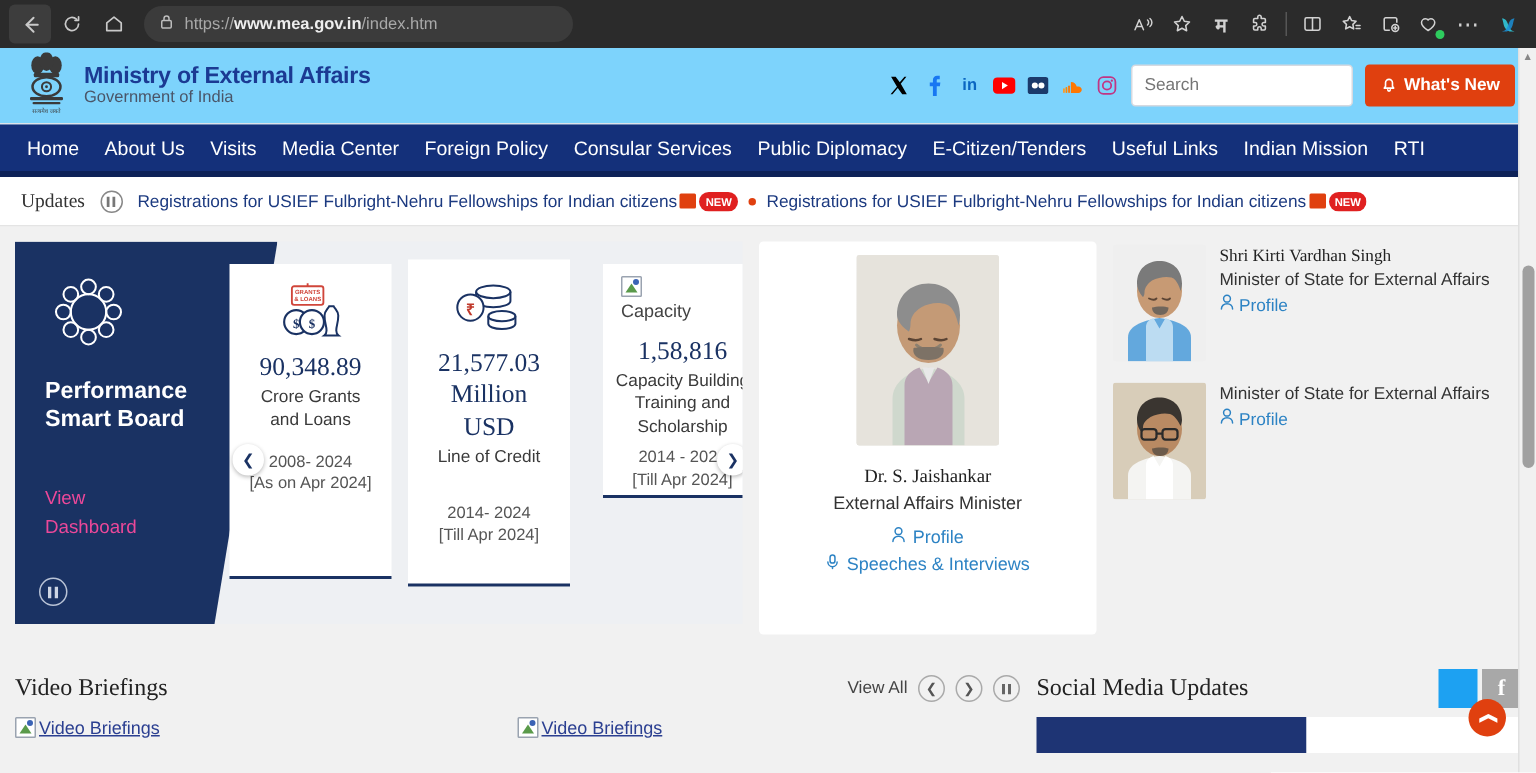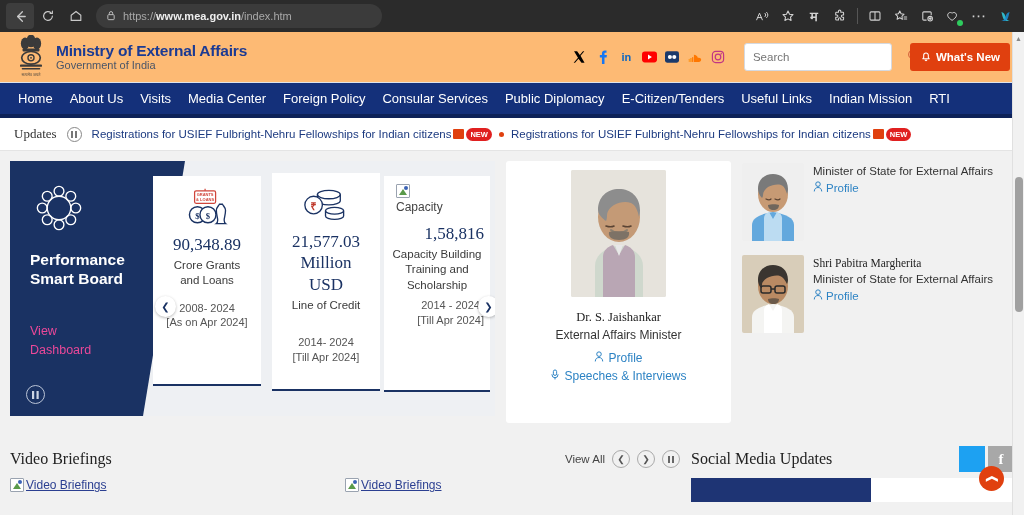--- a/index.html
+++ b/index.html
@@ -40,31 +40,31 @@
   .chrome-divider { width: 1px; height: 16px; background: #565656; margin: 0 4px; }
 
   
   #viewport {
     position: relative; width: 1024px; height: 483px;
     background: #f1f1f1; overflow: hidden;
   }
 
   
   #site-header {
-    height: 51px; background: #fdba74;
+    height: 51px; background: #7dd3fc;
     display: flex; align-items: center; padding: 0 14px;
     border-bottom: 1px solid #dfe3ea;
   }
   #emblem { width: 34px; height: 44px; flex: 0 0 auto; margin-right: 8px; }
   #brand-title {
     font-size: 15.5px; font-weight: bold; color: #1b3a93; letter-spacing: -0.2px;
     line-height: 1.15;
   }
   #brand-sub { font-size: 11px; color: #4a5568; line-height: 1.2; }
-  #header-right { margin-left: auto; display: flex; align-items: center; gap: 18px; }
+  #header-right { margin-left: auto; display: flex; align-items: center; gap: 8px; }
   #social-icons { display: flex; align-items: center; gap: 8px; }
   .soc { width: 15px; height: 15px; display: flex; align-items: center; justify-content: center; }
   #search-box {
     width: 148px; height: 28px; border: 1px solid #d5d9e0; border-radius: 3px;
     display: flex; align-items: center; padding: 0 8px; background: #fff;
   }
   #search-input {
     border: none; outline: none; flex: 1; font-size: 11.5px; color: #555;
     font-family: "Liberation Sans", sans-serif; background: transparent;
   }
@@ -139,21 +139,21 @@
     border: 1.3px solid #b9c3d6; border-radius: 50%;
     display: flex; align-items: center; justify-content: center;
   }
   .stat-card {
     position: absolute; background: #ffffff; border-bottom: 2.5px solid #1a3263;
     display: flex; flex-direction: column; align-items: center;
     padding: 9px 6px 0; text-align: center;
   }
   #stat-card-0 { left: 143px; top: 15px; width: 108px; height: 210px; }
   #stat-card-1 { left: 262px; top: 12px; width: 108px; height: 218px; }
-  #stat-card-2 { left: 374px; top: 15px; width: 106px; height: 216px; align-items: flex-end; }
+  #stat-card-2 { left: 392px; top: 15px; width: 106px; height: 156px; }
   .stat-icon { height: 47px; display: flex; align-items: center; justify-content: center; }
   .stat-value {
     font-family: "Liberation Serif", serif; font-size: 17px; color: #1a3263;
     line-height: 1.25; margin-top: 2px;
   }
   .stat-label { font-size: 11.5px; color: #3a3a3a; line-height: 1.32; margin-top: 3px; }
   .stat-period { font-size: 11px; color: #555; line-height: 1.35; margin-top: 12px; }
   .sb-arrow {
     position: absolute; width: 21px; height: 21px; border-radius: 50%;
     background: #fff; box-shadow: 0 1px 3px rgba(0,0,0,.28);
@@ -609,20 +609,21 @@
             <rect width="62" height="78" fill="#efefef"></rect>
             <ellipse cx="31" cy="31" rx="15" ry="18" fill="#c79a74"></ellipse>
             <path d="M16 26c0-10 7-15 15-15s15 5 15 15c0 3-1 5-1 5s-2-8-6-9c-4-1-9 0-13 2-3 2-5 5-5 8 0 2-1 3-1 3s-4-4-4-9z" fill="#7a7a7a"></path>
             <path d="M24 36c2 1 4 1 5 0M33 36c2 1 4 1 5 0" stroke="#5b4434" stroke-width="1.2" fill="none" stroke-linecap="round"></path>
             <path d="M26 42c3-1 9-1 11 0 0 3-2 5-5.5 5S26 45 26 42z" fill="#70665c"></path>
             <path d="M10 78V62c0-7 8-11 21-13 13 2 21 6 21 13v16z" fill="#63a8dd"></path>
             <path d="M27 49l4 7 4-7c3 1 5 3 5 6v23H22V55c0-3 2-5 5-6z" fill="#bcdcf2"></path>
           </svg>
         </div>
         <div>
+          <div class="mos-name">Shri Kirti Vardhan Singh</div>
           <div class="mos-role">Minister of State for External Affairs</div>
           <div class="mos-profile">
             <span>
               <svg width="10" height="11" viewBox="0 0 11 12" fill="none" stroke="#2d83c4" stroke-width="1.1">
                 <circle cx="5.5" cy="3.4" r="2.5"></circle>
                   <path d="M1.4 11c0-2.4 1.9-3.9 4.1-3.9S9.6 8.6 9.6 11" stroke-linecap="round"></path>
               </svg>
             </span>
             <span>Profile</span>
           </div>
@@ -637,21 +638,20 @@
             <path d="M16 25c0-10 7-15 15-15s15 5 15 15c0 2-1 4-1 4s-3-7-7-8c-4-1-9 0-13 2-3 2-5 4-5 7 0 2-1 3-1 3s-3-3-3-8z" fill="#3a3530"></path>
             <rect x="19" y="31" width="10" height="7" rx="2" fill="none" stroke="#2a2a2a" stroke-width="1.5"></rect>
             <rect x="33" y="31" width="10" height="7" rx="2" fill="none" stroke="#2a2a2a" stroke-width="1.5"></rect>
             <path d="M29 34h4" stroke="#2a2a2a" stroke-width="1.5"></path>
             <path d="M26 44c3-1 9-1 11 0 0 3-2 5-5.5 5S26 47 26 44z" fill="#6b5a4a"></path>
             <path d="M10 78V62c0-7 8-11 21-13 13 2 21 6 21 13v16z" fill="#f4f4f2"></path>
             <path d="M27 49l4 7 4-7c3 1 5 3 5 6v23H22V55c0-3 2-5 5-6z" fill="#ffffff"></path>
           </svg>
         </div>
         <div>
-          <div class="mos-name">Shri Pabitra Margherita</div>
           <div class="mos-role">Minister of State for External Affairs</div>
           <div class="mos-profile">
             <span>
               <svg width="10" height="11" viewBox="0 0 11 12" fill="none" stroke="#2d83c4" stroke-width="1.1">
                 <circle cx="5.5" cy="3.4" r="2.5"></circle>
                   <path d="M1.4 11c0-2.4 1.9-3.9 4.1-3.9S9.6 8.6 9.6 11" stroke-linecap="round"></path>
               </svg>
             </span>
             <span>Profile</span>
           </div>

